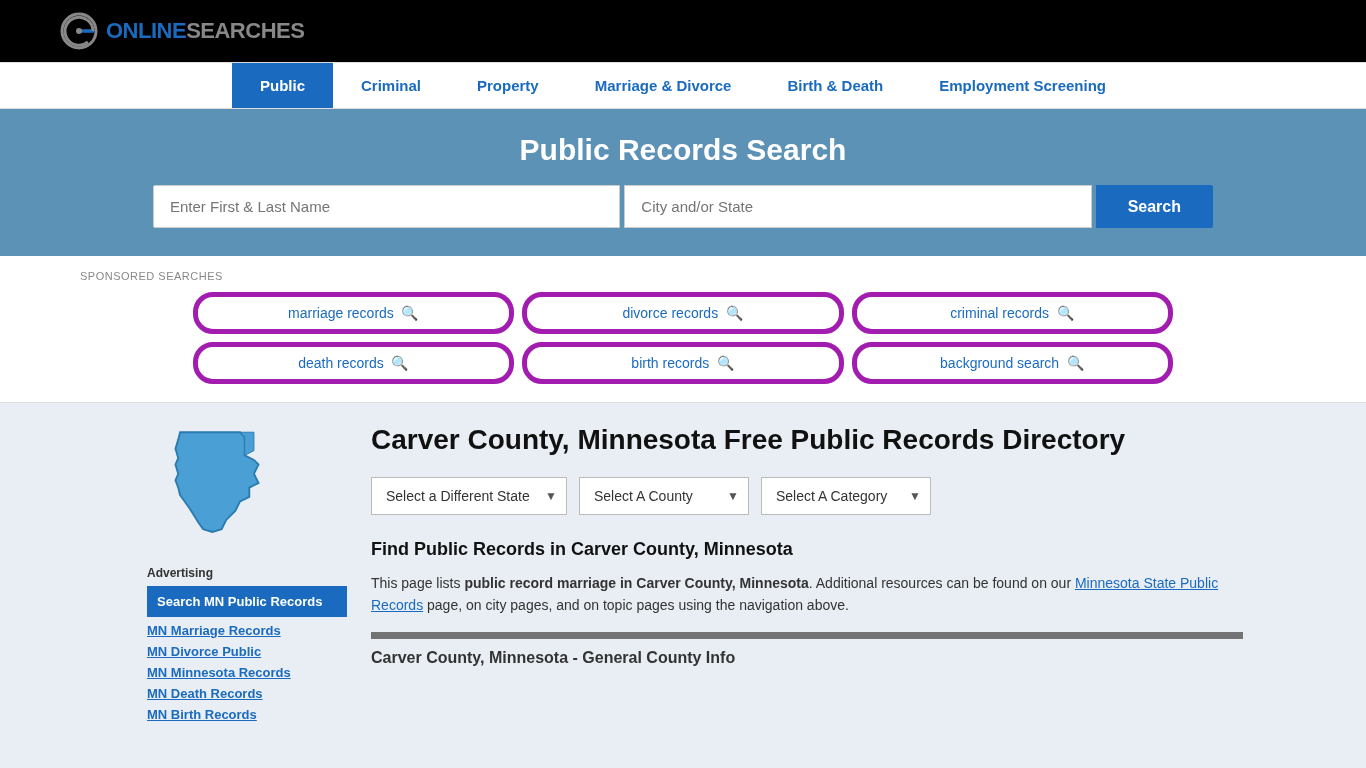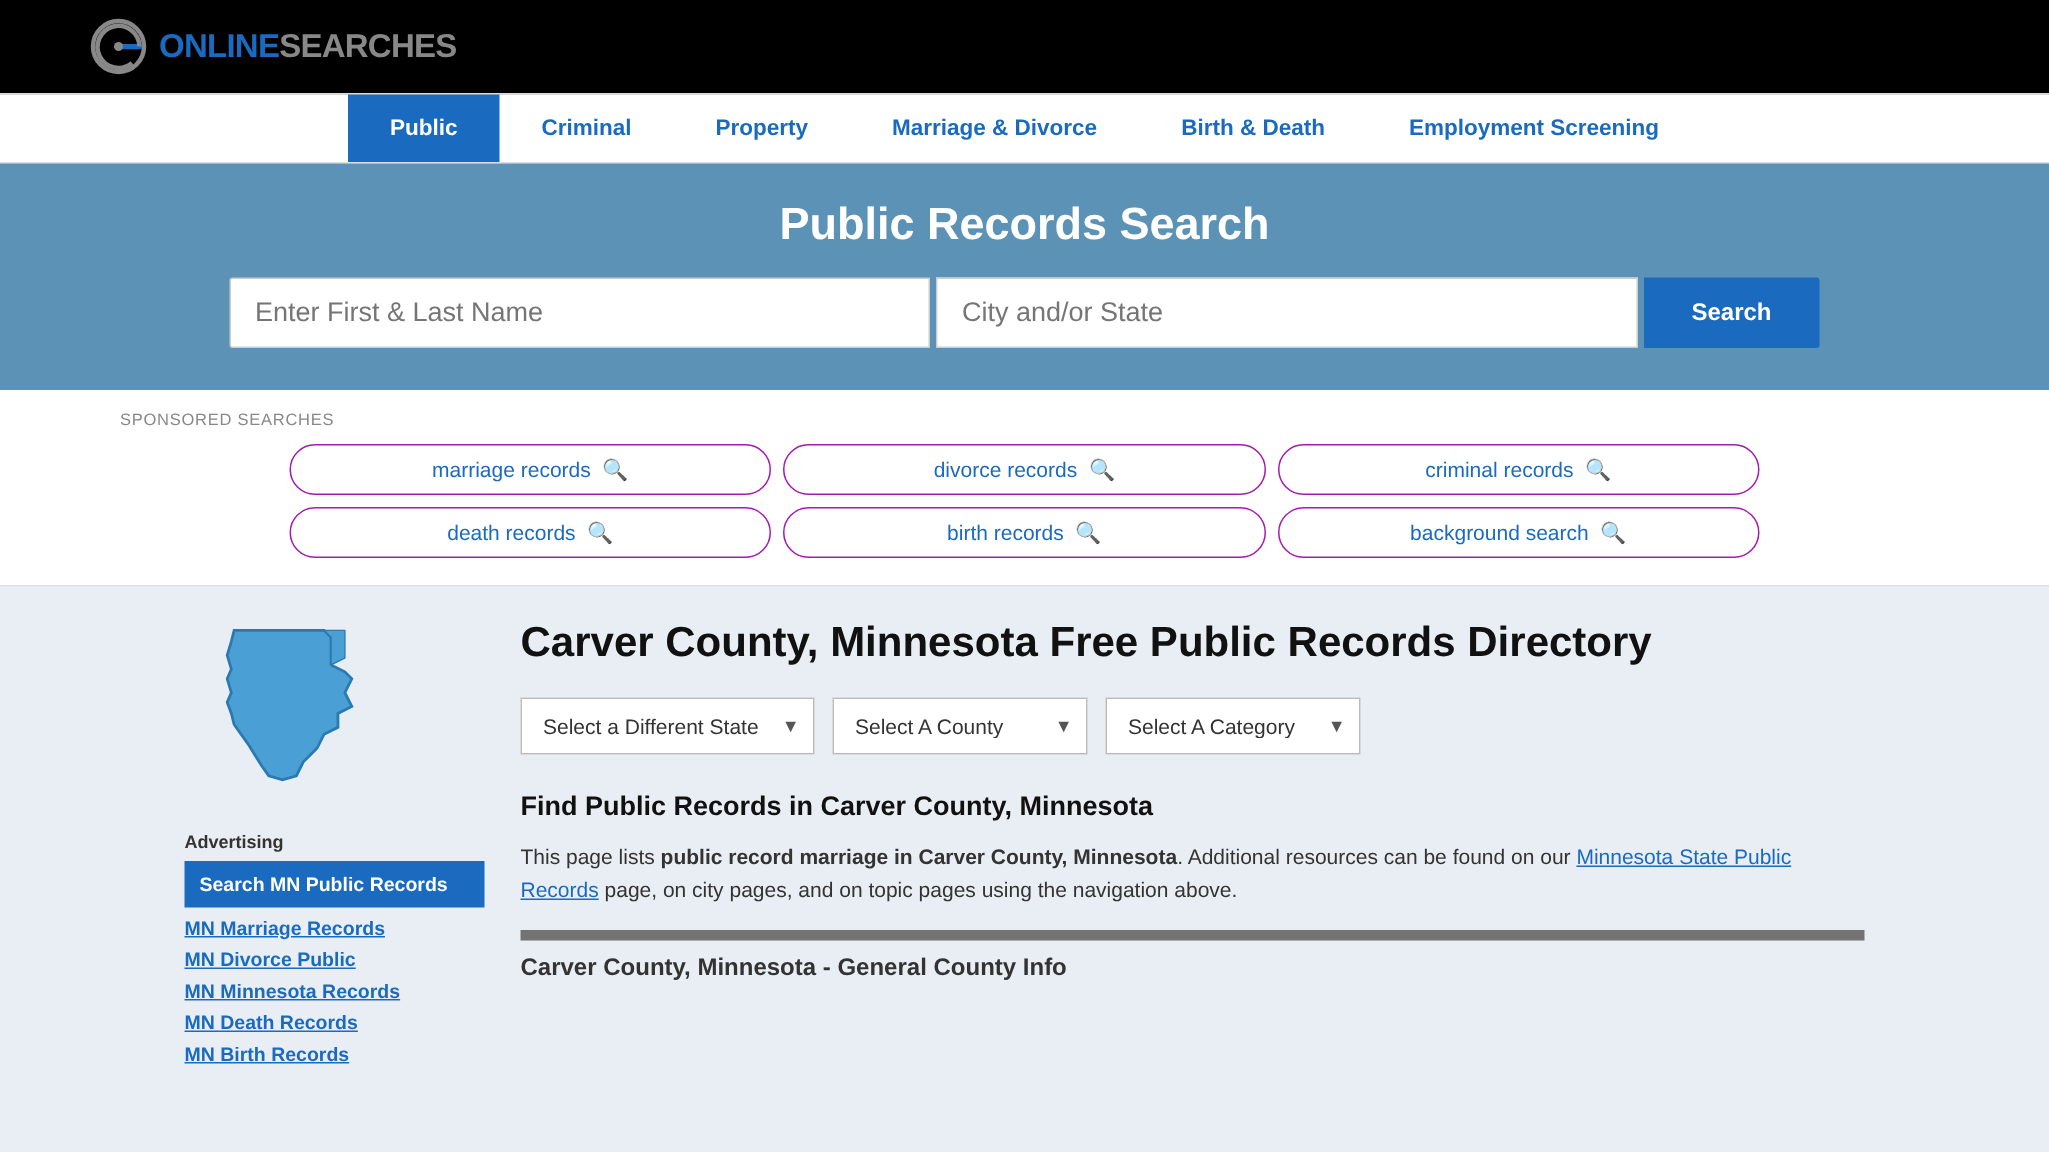--- a/index.html
+++ b/index.html
@@ -74,21 +74,21 @@
     }
     .search-form {
       display: flex;
       gap: 4px;
       max-width: 1060px;
       margin: 0 auto;
     }
     .search-form input {
       flex: 1;
       padding: 12px 16px;
-      font-size: 18px;
+      font-size: 15px;
       border: 1px solid #ccc;
       background: #fff;
       color: #6d28d9;
       outline: none;
     }
     .search-form input:first-child {
       border-radius: 2px 0 0 2px;
     }
     .search-form input:last-of-type {
       border-radius: 0;
@@ -123,21 +123,21 @@
       grid-template-columns: repeat(3, 1fr);
       gap: 8px;
       max-width: 1100px;
       margin: 0 auto;
       padding: 0 60px;
     }
     .sponsored-pill {
       display: flex;
       align-items: center;
       justify-content: center;
-      border: 1px solid #a21caf;
+      border: 5px solid #a21caf;
       border-radius: 20px;
       padding: 8px 16px;
       gap: 8px;
       cursor: pointer;
       color: #1a6bbf;
       font-size: 14px;
       text-decoration: none;
     }
     .search-pill-icon {
       color: #555;
@@ -152,20 +152,21 @@
       margin: 0 auto;
       padding: 20px 60px;
       width: 100%;
     }
 
     
     .sidebar {
       width: 200px;
       flex-shrink: 0;
       margin-right: 24px;
+      margin-left: 24px;
     }
     .mn-map {
       width: 140px;
       height: 120px;
       margin-bottom: 20px;
     }
     .advertising-label {
       font-size: 12px;
       font-weight: bold;
       color: #333;

